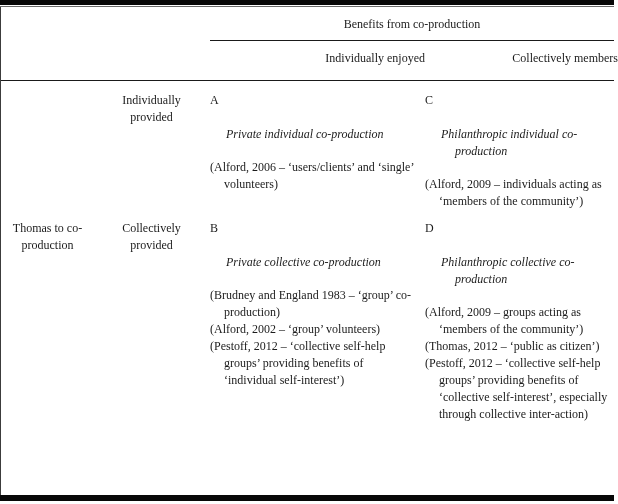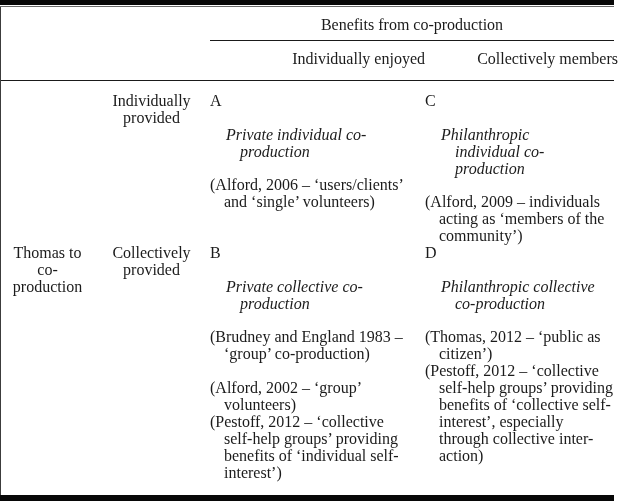--- a/index.html
+++ b/index.html
@@ -7,21 +7,21 @@
     padding: 0;
     background: #e8e8e8;
   }
   .page {
     position: relative;
     width: 618px;
     height: 504px;
     background: #ffffff;
     box-sizing: border-box;
     font-family: "Liberation Serif", "DejaVu Serif", serif;
-    font-size: 16px;
+    font-size: 12px;
     line-height: 17px;
     color: #1b1b1b;
     overflow: hidden;
   }
   
   .page::before {
     content: "";
     position: absolute;
     left: 0;
     top: 7px;
@@ -57,20 +57,21 @@
     padding-bottom: 13px;
     text-align: right;
   }
   .full-rule {
     height: 1.2px;
     background: #1a1a1a;
     margin-right: 4px;
   }
   .body {
     padding-top: 11px;
+    row-gap: 10px;
   }
   .stub {
     text-align: center;
     padding-right: 14px;
     padding-left: 4px;
   }
   .group-label {
     text-align: center;
     padding-left: 2px;
     padding-right: 10px;
@@ -89,21 +90,20 @@
     font-style: italic;
     padding-left: 14px;
     text-indent: -14px;
   }
   .cite {
     margin: 0;
     padding-left: 14px;
     text-indent: -14px;
   }
   .cite.gap-after {
-    margin-bottom: 17px;
   }
   .rule-thick-bottom {
     position: absolute;
     left: 0;
     right: 4px;
     bottom: 3px;
     height: 6px;
     background: #070707;
   }
 </style>
@@ -151,20 +151,21 @@
     <div class="cell">
       <p class="letter">B</p>
       <p class="cell-title">Private collective co-production</p>
       <p class="cite gap-after">(Brudney and England 1983 – ‘group’ co-production)</p>
       <p class="cite">(Alford, 2002 – ‘group’ volunteers)</p>
       <p class="cite">(Pestoff, 2012 – ‘collective self-help groups’ providing benefits of ‘individual self-interest’)</p>
     </div>
     <div class="cell last">
       <p class="letter">D</p>
       <p class="cell-title">Philanthropic collective co-production</p>
+      <p class="cite">(Alford, 2009 – groups acting as ‘members of the community’)</p>
       <p class="cite">(Thomas, 2012 – ‘public as citizen’)</p>
       <p class="cite">(Pestoff, 2012 – ‘collective self-help groups’ providing benefits of ‘collective self-interest’, especially through collective inter-action)</p>
     </div>
 
   </div>
 
   <div class="rule-thick-bottom"></div>
 
 </div>
 

